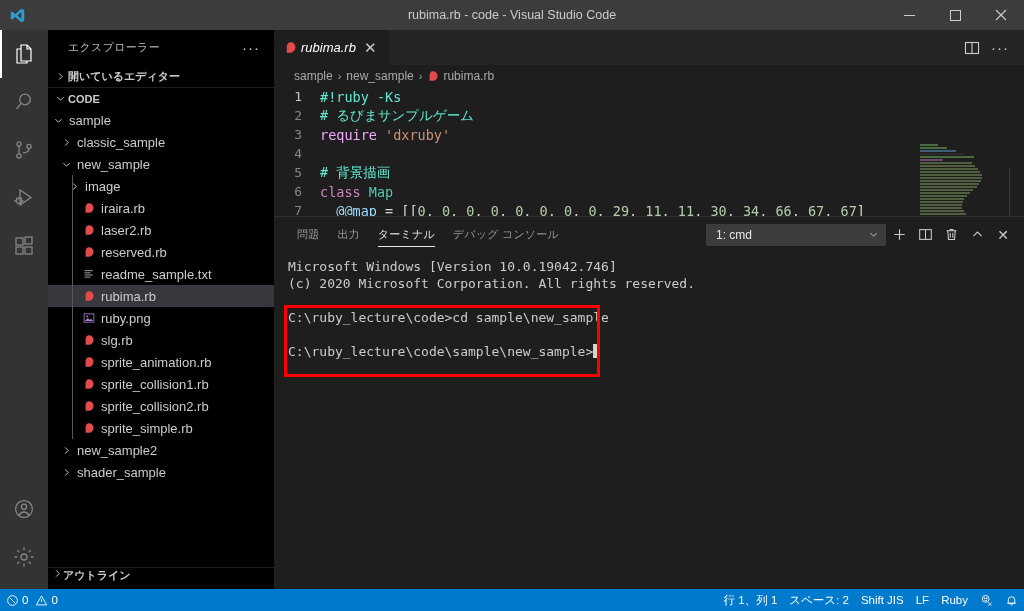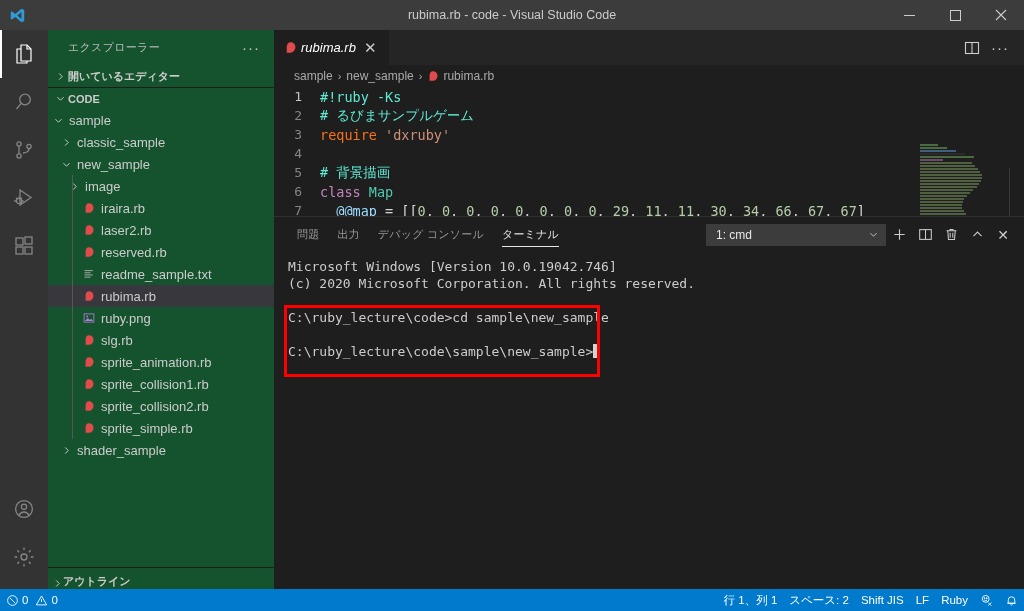--- a/index.html
+++ b/index.html
@@ -42,21 +42,21 @@
   }
   .act-icon.active { color: #ffffff; }
   .act-icon.active:before {
     content: ""; position: absolute; left: 0; top: 0; width: 2px; height: 48px; background: #ffffff;
   }
   .act-spacer { flex: 1; }
 
   
   .sidebar {
     position: absolute; left: 48px; top: 30px; width: 226px; height: 559px;
-    background: #14532d; color: #cccccc; font-size: 12px; overflow: hidden;
+    background: #000000; color: #cccccc; font-size: 12px; overflow: hidden;
   }
   .sidebar-title {
     height: 35px; display: flex; align-items: center; padding: 0 8px 0 20px;
     font-size: 11px; letter-spacing: .3px; color: #bbbbbb; justify-content: space-between;
   }
   .sidebar-title .dots { color: #cccccc; font-size: 15px; letter-spacing: 1px; padding-right: 6px; }
   .section-header {
     height: 22px; display: flex; align-items: center; font-size: 11px;
     font-weight: bold; color: #cccccc; padding-left: 4px; cursor: pointer;
   }
@@ -69,21 +69,21 @@
   }
   .row.selected { background: #37373d; }
   .chev-cell { width: 12px; display: flex; align-items: center; justify-content: center; flex: 0 0 12px; color: #cccccc; }
   .icon-cell { width: 18px; display: flex; align-items: center; justify-content: center; flex: 0 0 18px; }
   .row-label { padding-left: 3px; font-size: 13px; }
   .guide {
     position: absolute; top: 0; bottom: 0; width: 1px; background: #585858;
   }
   .outline-footer {
     position: absolute; bottom: 0; left: 0; width: 226px; height: 22px;
-    border-top: 1px solid #1e1e1e; display: flex; align-items: flex-end;
+    border-top: 1px solid #1e1e1e; display: flex; align-items: flex-start;
     font-size: 11px; font-weight: bold; padding-left: 4px; color: #cccccc;
   }
 
   
   .editor-area {
     position: absolute; left: 274px; top: 30px; width: 750px; height: 559px; background: #1e1e1e;
   }
   .tabs-bar {
     height: 35px; background: #252526; display: flex; align-items: stretch; position: relative;
   }
@@ -106,21 +106,21 @@
 
   .code-view { position: relative; height: 160px; overflow: hidden; background: #1e1e1e; }
   .code-line { display: flex; height: 19px; align-items: center; font-family: "DejaVu Sans Mono", monospace; font-size: 13.5px; }
   .lineno {
     width: 46px; text-align: right; padding-right: 18px; color: #858585; font-size: 13px;
     font-family: "DejaVu Sans Mono", monospace; flex: 0 0 46px;
   }
   .lineno.cur { color: #c6c6c6; }
   .code-text { white-space: pre; }
   .tok-comment { color: #5eead4; }
-  .tok-kw { color: #f97316; }
+  .tok-kw { color: #f0abfc; }
   .tok-str { color: #ce9178; }
   .tok-class { color: #c586c0; }
   .tok-type { color: #4ec9b0; }
   .tok-var { color: #9cdcfe; }
   .tok-num { color: #b5cea8; }
   .tok-plain { color: #d4d4d4; }
 
   .minimap { position: absolute; right: 14px; top: 57px; width: 90px; height: 150px; overflow: hidden; }
   .mm-line { height: 2px; margin-bottom: 1px; }
   .mm-slider { position: absolute; right: 0; top: 24px; width: 1px; height: 120px; background: #3a3a3a; }
@@ -436,20 +436,30 @@
         <div class="row">
           <div class="guide" style="left: 24px;"></div>
           <div style="width: 20px; flex: 0 0 20px;"></div>
           <span class="chev-cell"></span>
           <span class="icon-cell">
             <svg width="12" height="12" viewBox="0 0 16 16">
               <path d="M8 1.6 C11.4 1.6 14 4.2 14 7.5 C14 11.2 11 14.4 8 14.4 L3.4 14.4 L3.4 7.5 C3.4 4.2 5 1.6 8 1.6 Z" fill="#e14b4b"></path>
             </svg>
           </span>
           <span class="row-label">sprite_simple.rb</span>
+        </div>
+        <div class="row">
+          <div style="width: 12px; flex: 0 0 12px;"></div>
+          <span class="chev-cell">
+            <svg width="11" height="11" viewBox="0 0 16 16" fill="none" stroke="currentColor" stroke-width="1.4">
+              <path d="M6 3.5 L10.5 8 L6 12.5"></path>
+            </svg>
+          </span>
+          <span class="icon-cell" style="flex: 0 0 2px; width: 2px;"></span>
+          <span class="row-label">new_sample2</span>
         </div>
         <div class="row">
           <div style="width: 12px; flex: 0 0 12px;"></div>
           <span class="chev-cell">
             <svg width="11" height="11" viewBox="0 0 16 16" fill="none" stroke="currentColor" stroke-width="1.4">
               <path d="M6 3.5 L10.5 8 L6 12.5"></path>
             </svg>
           </span>
           <span class="icon-cell" style="flex: 0 0 2px; width: 2px;"></span>
           <span class="row-label">shader_sample</span>
@@ -581,25 +591,25 @@
   </div>
 
   <div class="panel">
     <div class="panel-tabs" id="panel-tabs">
         <div class="panel-tab">
           <span>問題</span>
         </div>
         <div class="panel-tab">
           <span>出力</span>
         </div>
+        <div class="panel-tab active">
+          <span>ターミナル</span>
+        </div>
         <div class="panel-tab">
           <span>デバッグ コンソール</span>
-        </div>
-        <div class="panel-tab active">
-          <span>ターミナル</span>
         </div>
       </div>
     <div class="panel-right">
       <div class="term-select">
         <span>1: cmd</span>
         <span class="chev">
           <svg width="11" height="11" viewBox="0 0 16 16" fill="none" stroke="#cccccc" stroke-width="1.3">
               <path d="M3.5 6 L8 10.5 L12.5 6"></path>
             </svg>
         </span>

